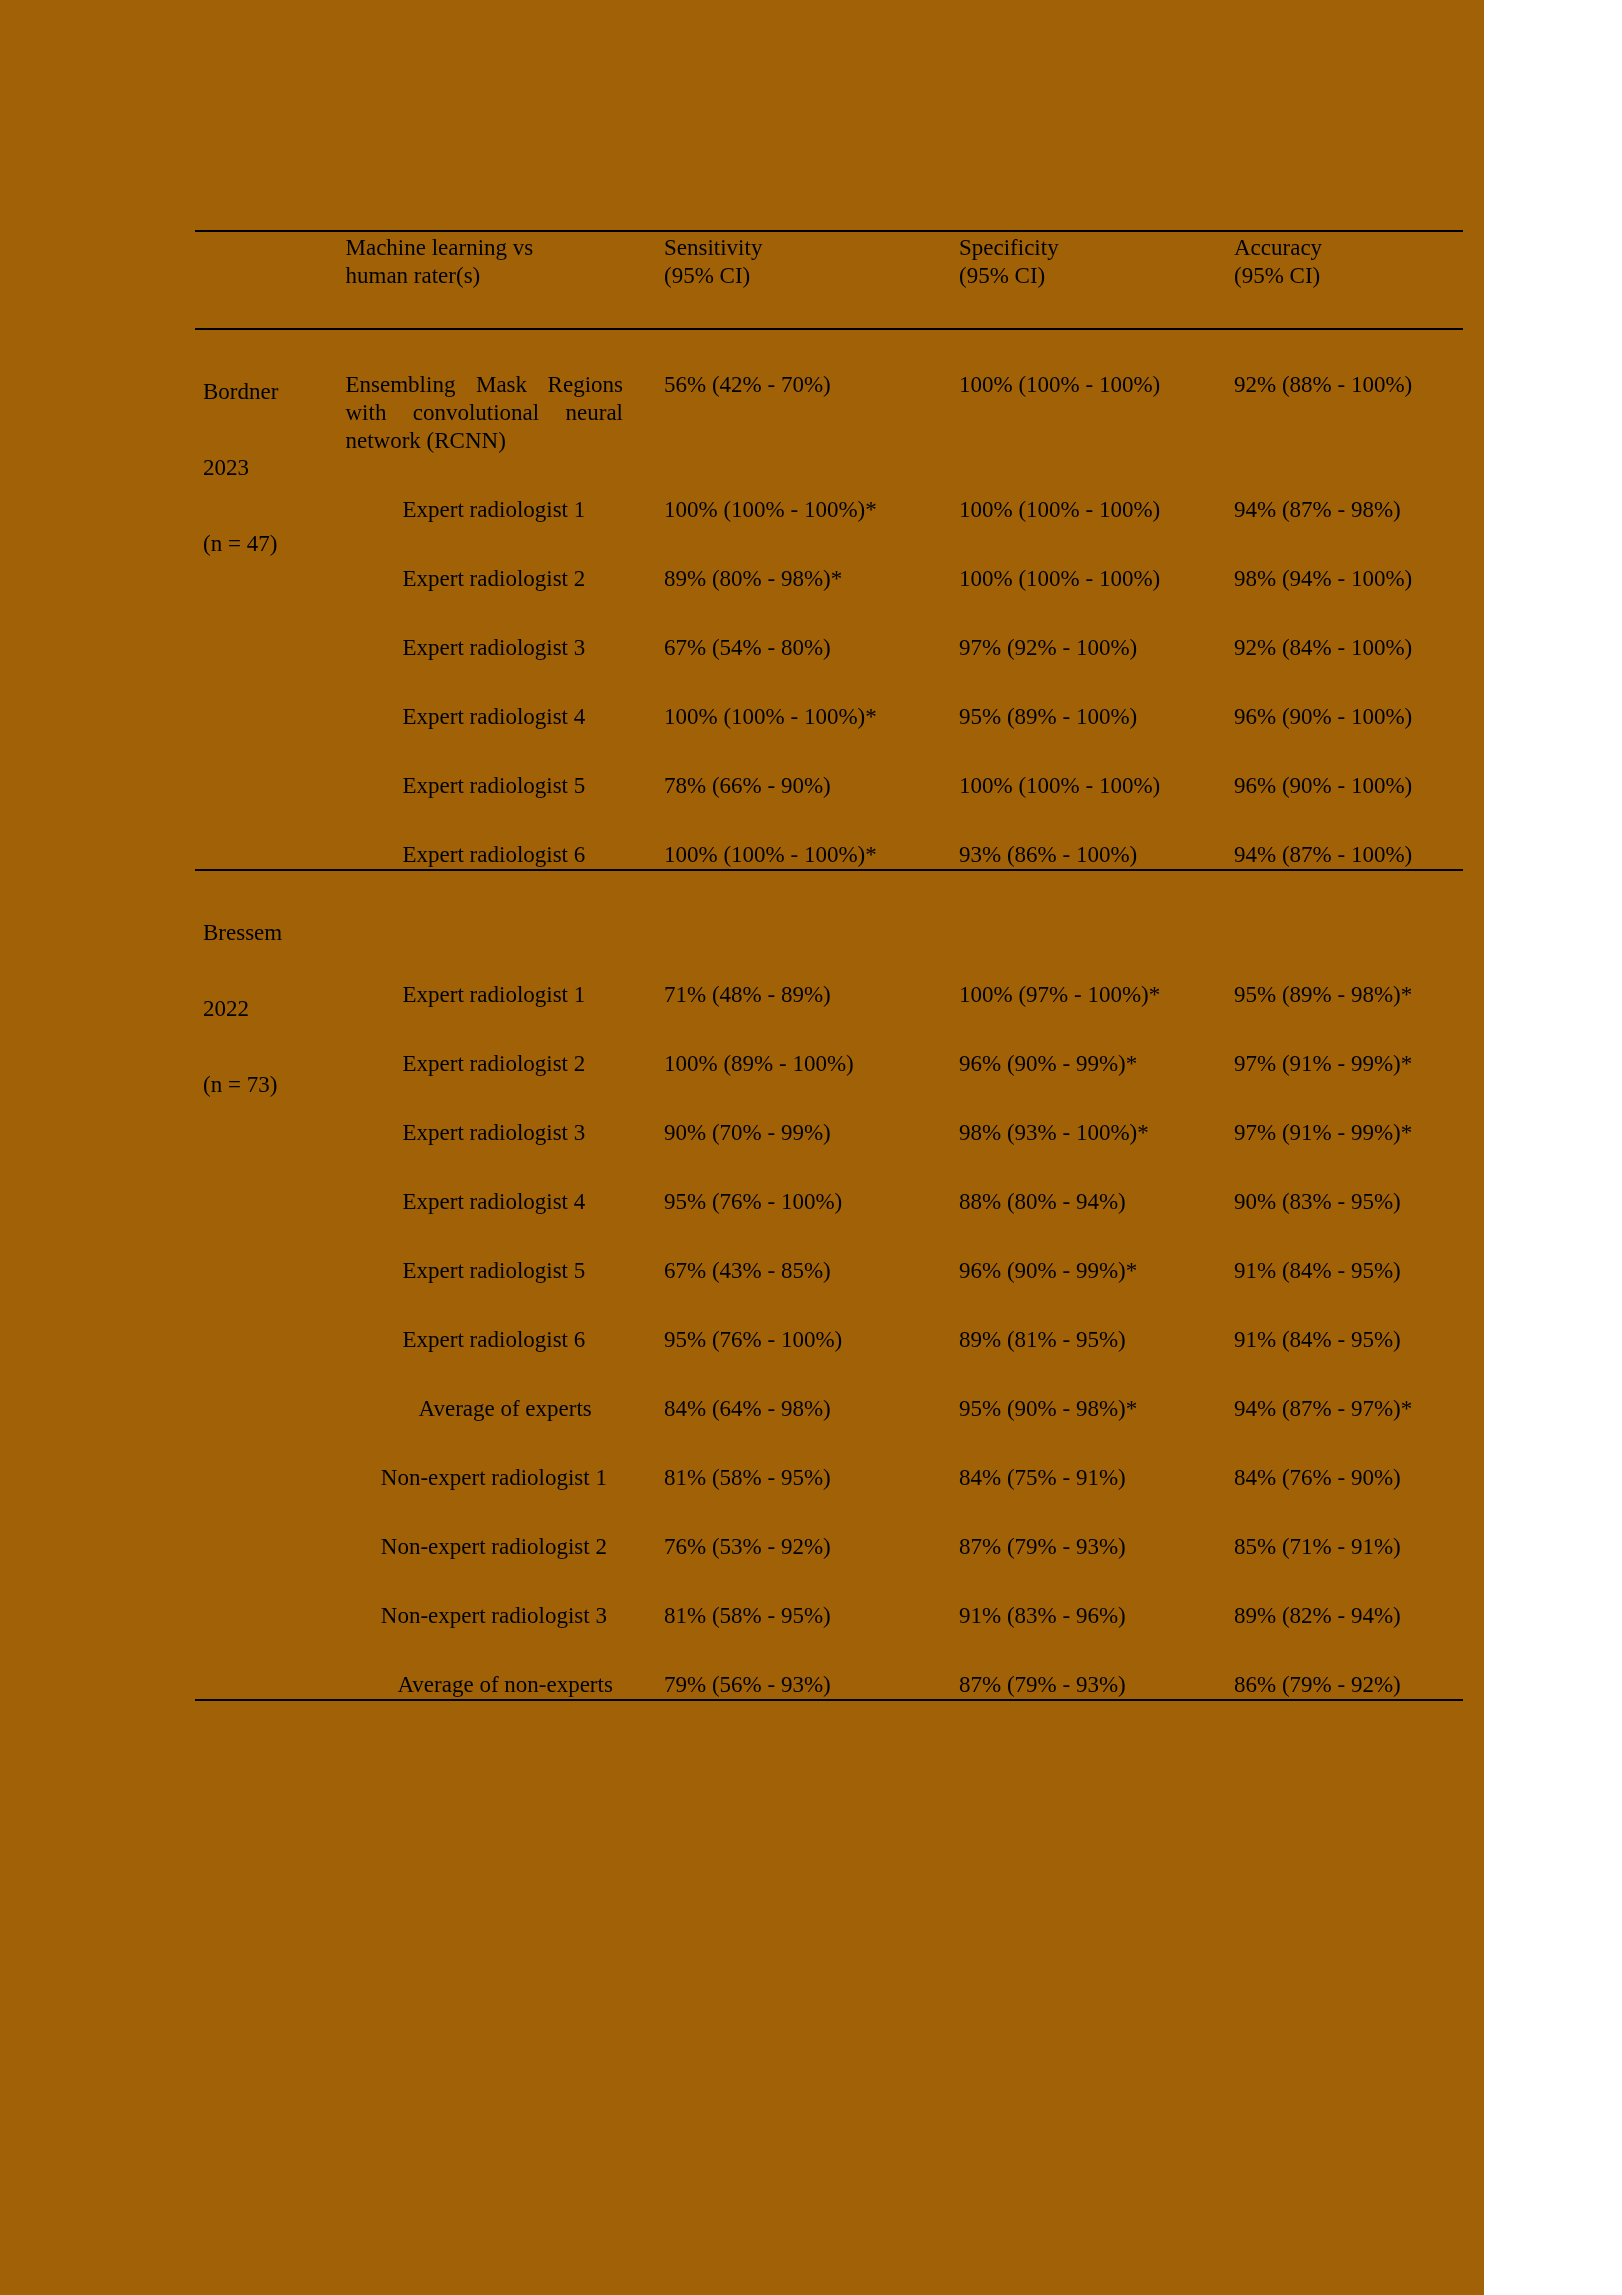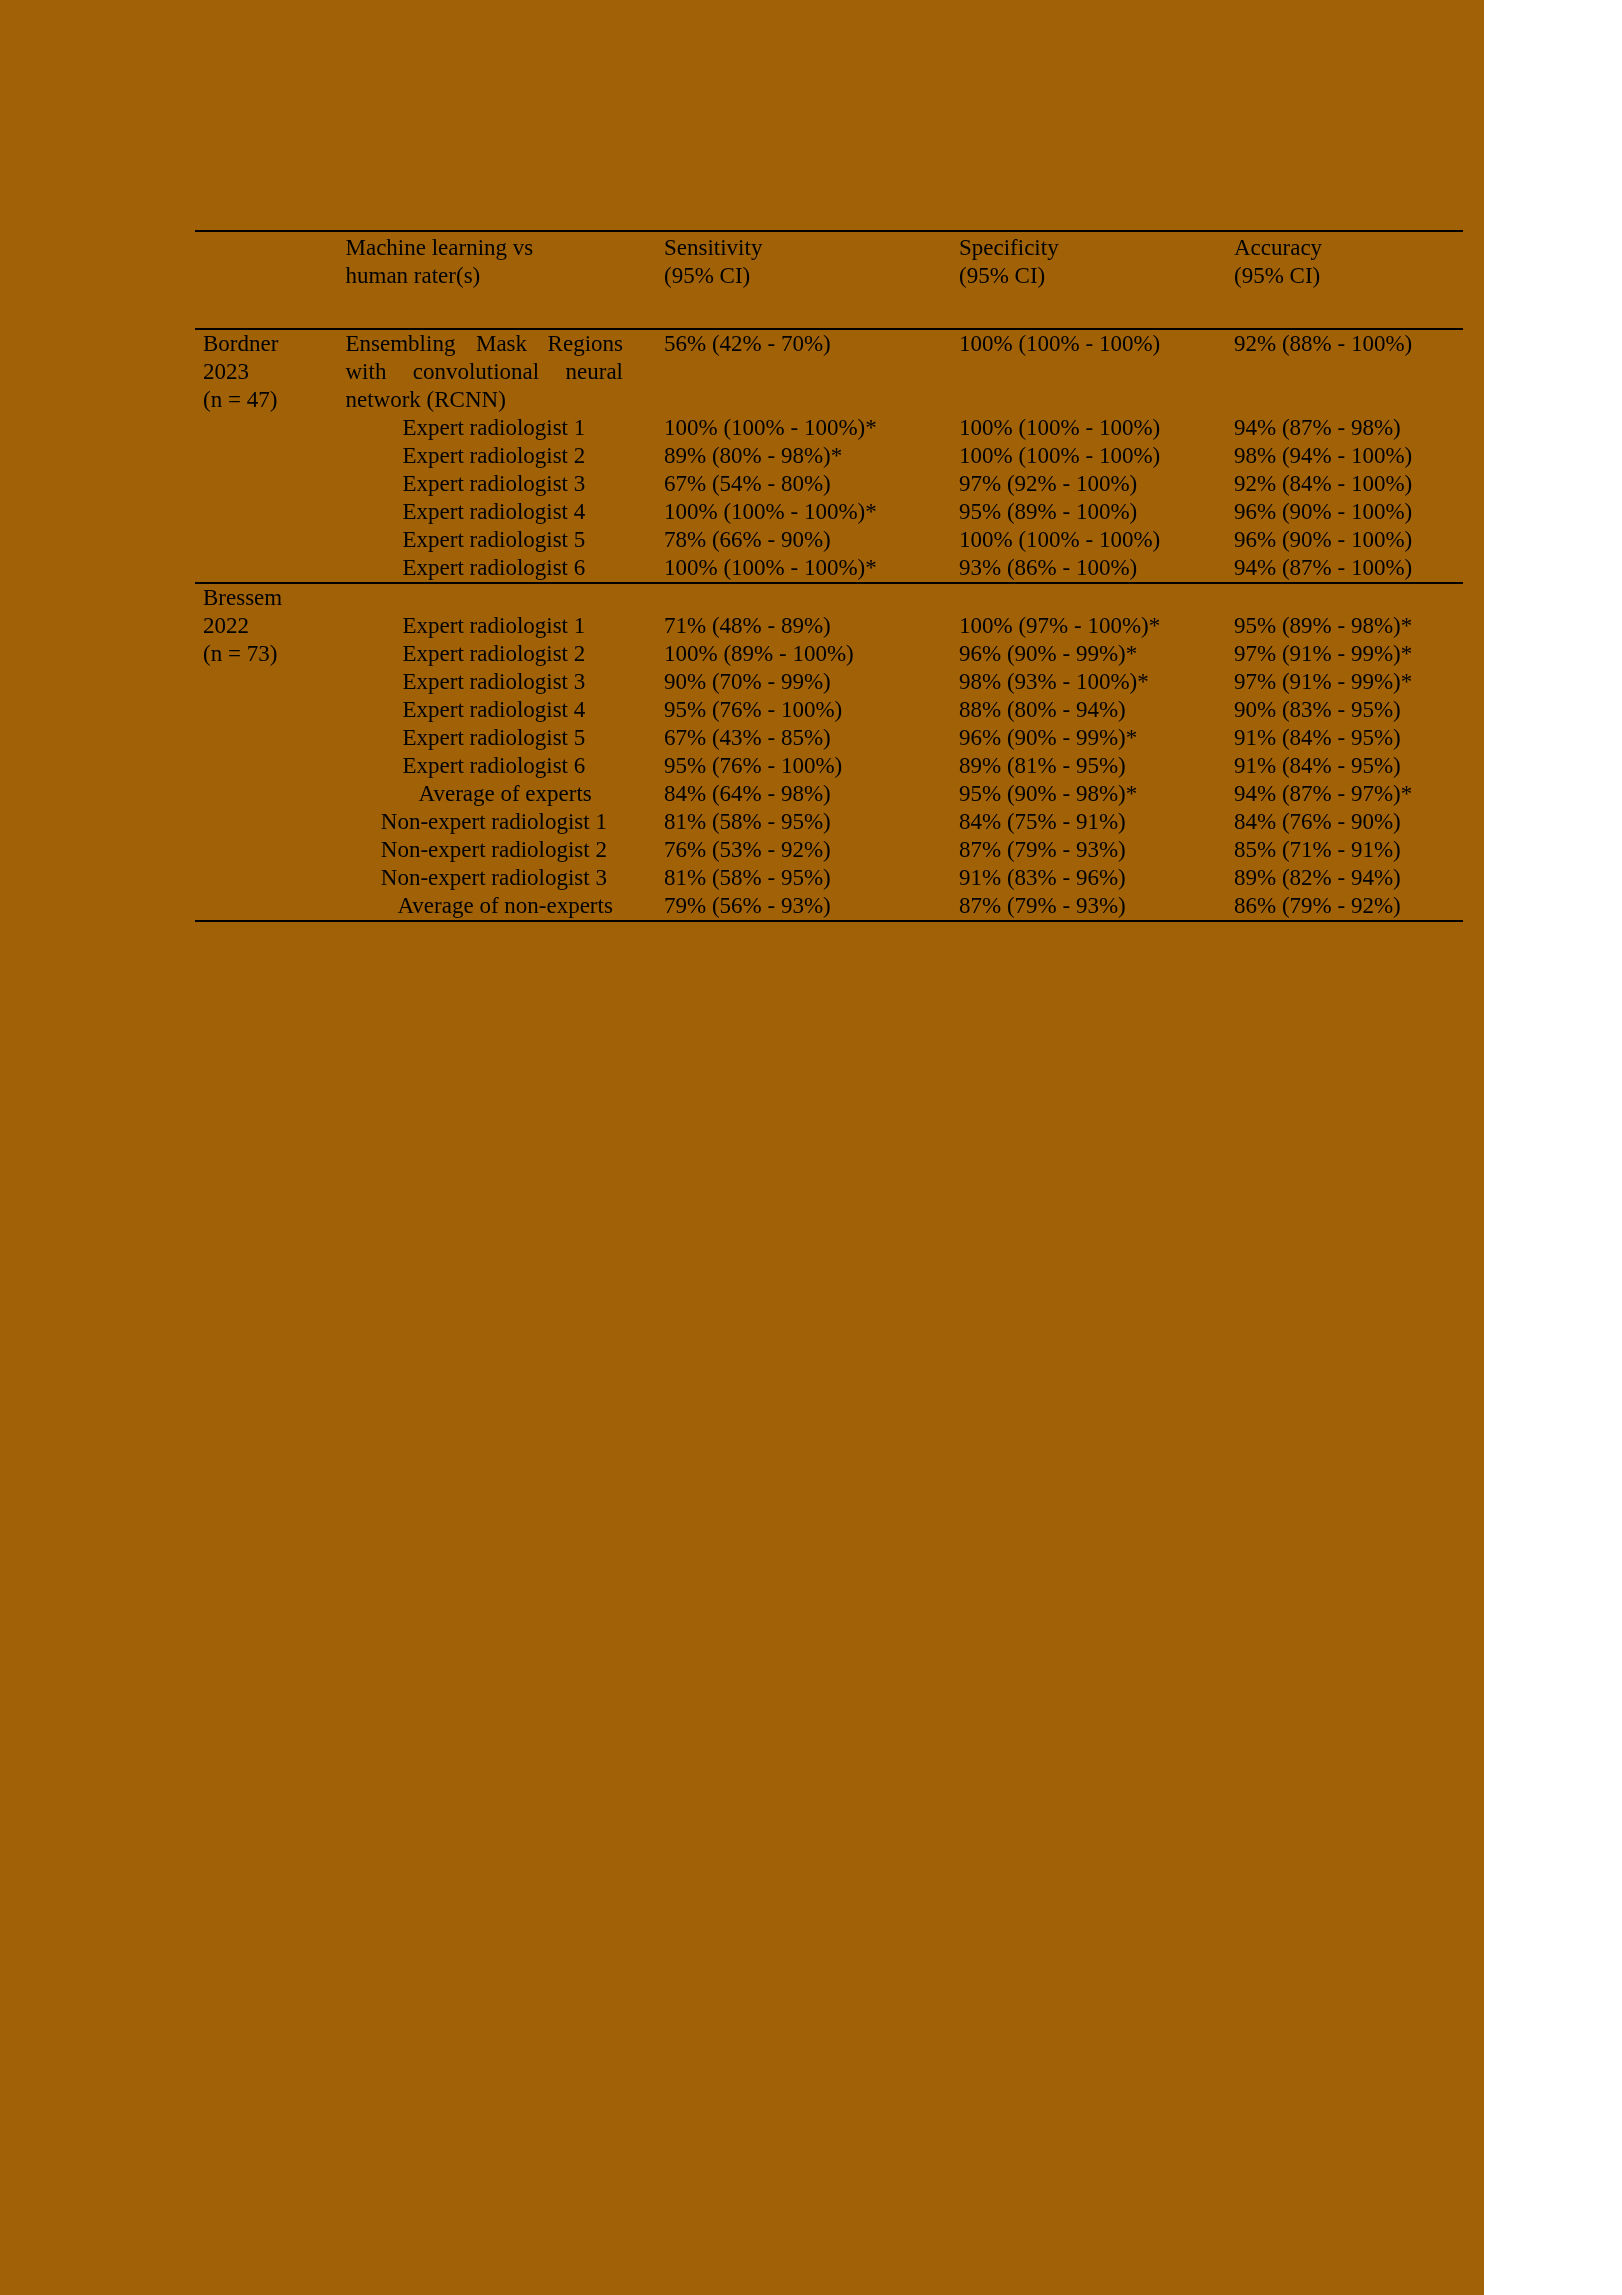--- a/index.html
+++ b/index.html
@@ -30,27 +30,28 @@
   .study-col   { padding-left: 8px; }
   .rater-col   { padding-left: 6.5px;  }
   .val-col     { padding-left: 12px; white-space: nowrap; }
 
   .block {
     display: grid;
     grid-template-columns: 144px 1125px;
     border-bottom: 2.4px solid #000;
   }
   .study-cell { padding-left: 8px; }
-  .study-cell div { white-space: nowrap; }
+  .study-cell div { white-space: nowrap; margin-top: 48px; }
 
   .rows { display: block; }
   .trow {
     display: grid;
     grid-template-columns: 313px 295px 275px 241px;
     min-height: 28px;
+    margin-top: 41px;
   }
   .rater-cell { padding-left: 6.5px; padding-right: 9.7px; white-space: nowrap; text-align: center; }
   .rater-cell.justify {
     white-space: normal;
     text-align: justify;
     padding-right: 29px;
   }
   .rater-cell.indent { padding-left: 29px; }
   .val-cell { padding-left: 12px; white-space: nowrap; }
 </style>

